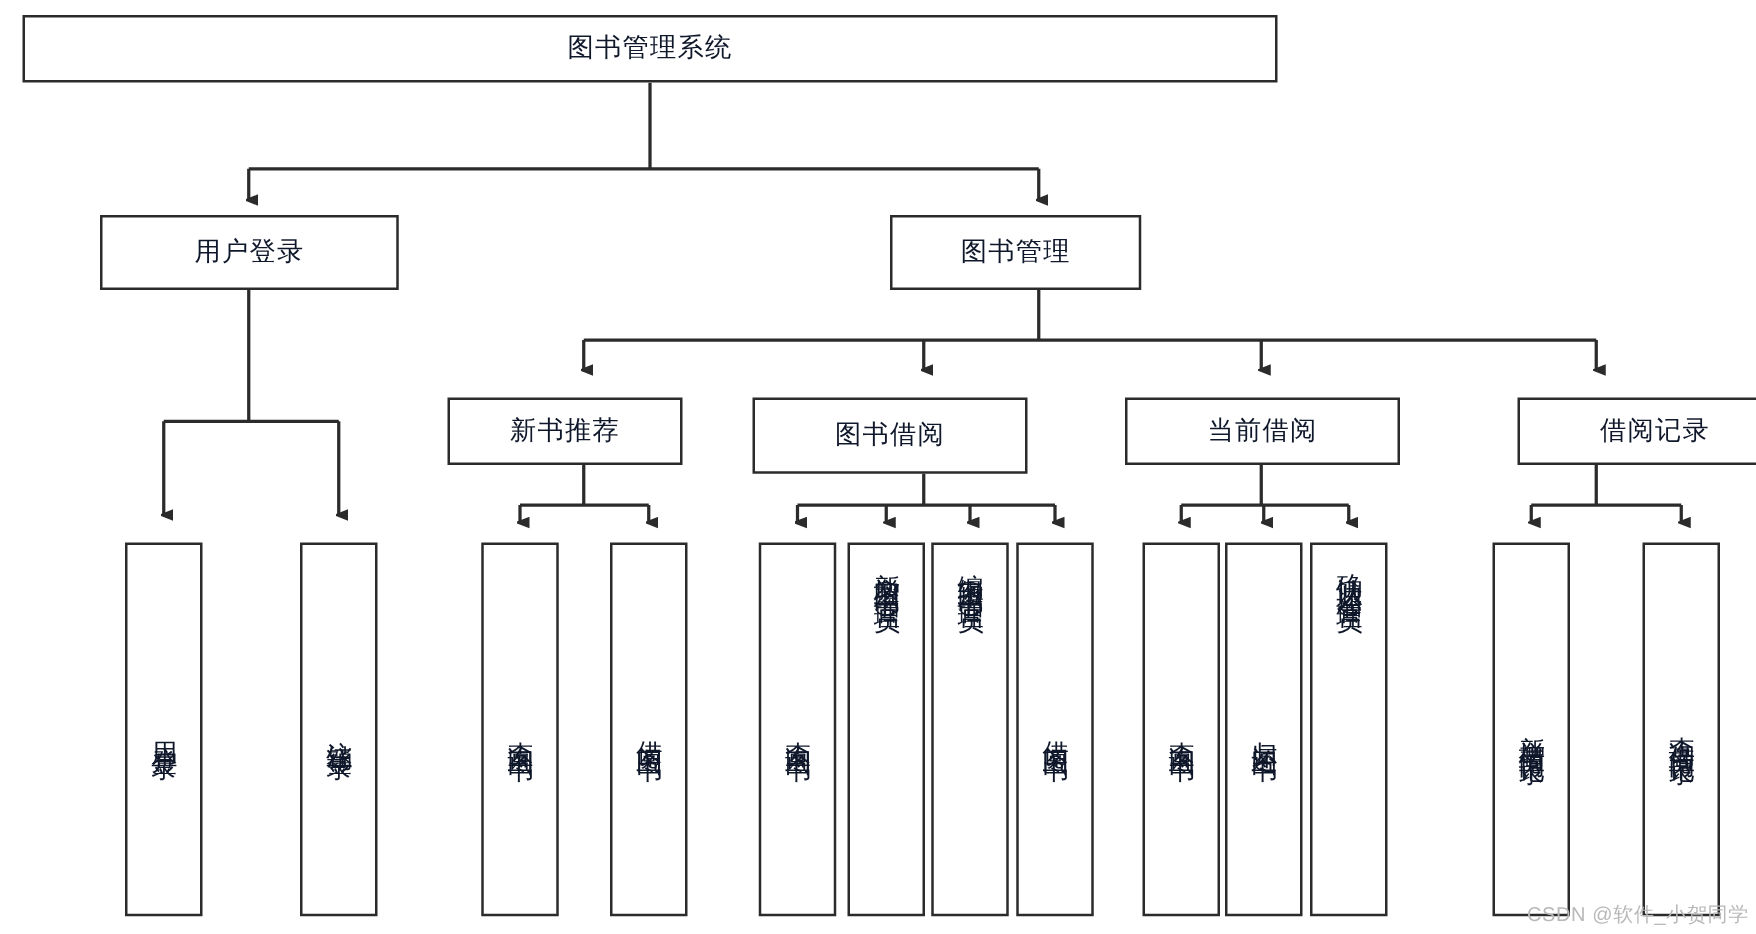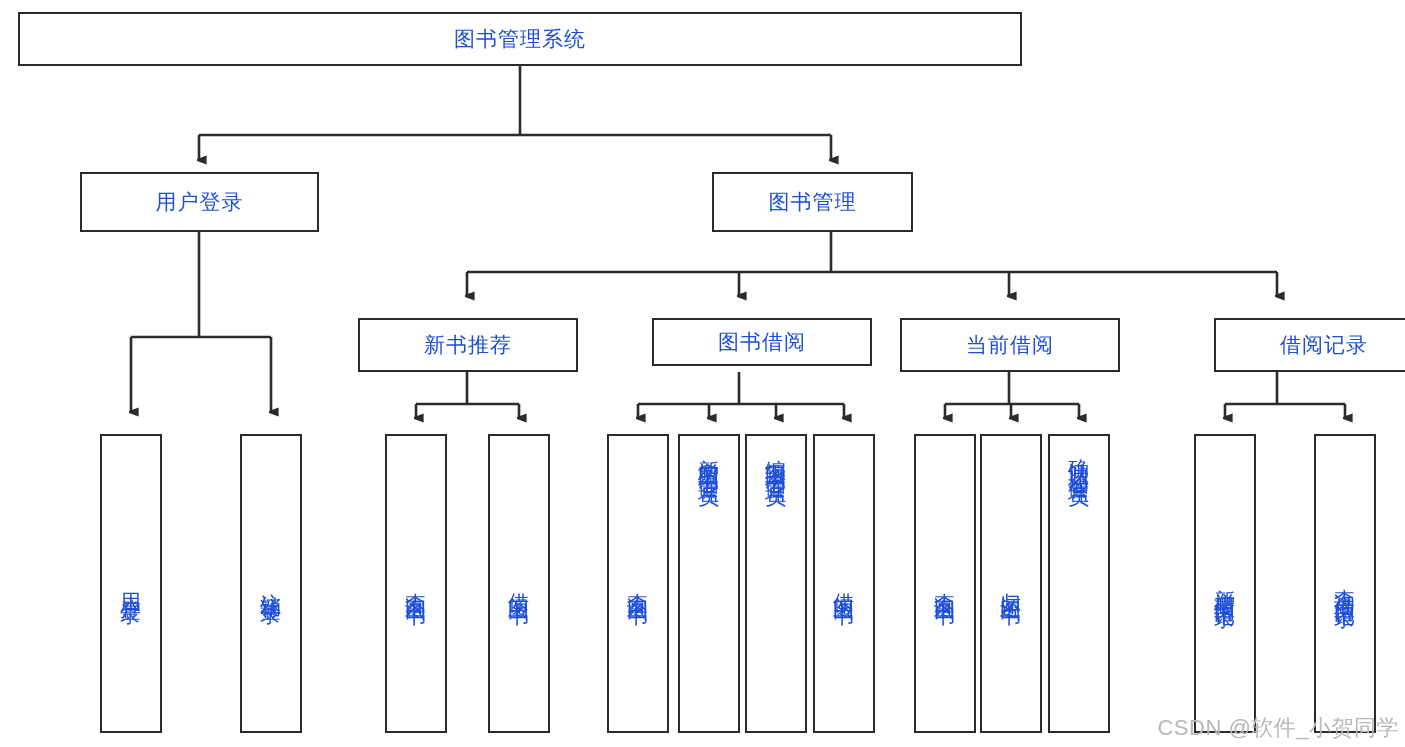--- a/index.html
+++ b/index.html
@@ -29,21 +29,21 @@
     position: absolute;
     box-sizing: border-box;
     background: #ffffff;
     border: 2px solid #2b2b2b;
     display: flex;
     align-items: center;
     justify-content: center;
     z-index: 2;
   }
   .node .label {
-    color: #1d4ed8;
+    color: #0f172a;
     line-height: 1.18;
     text-align: left;
     white-space: nowrap;
   }
   .node.horizontal .label {
     font-size: 21px;
     letter-spacing: 1px;
   }
   .node.root .label {
     font-size: 21px;
@@ -63,21 +63,21 @@
     white-space: nowrap;
   }
   .node.vertical.center {
     align-items: center;
     padding-top: 0;
   }
   #watermark {
     position: absolute;
     right: 6px;
     bottom: 4px;
-    font-size: 22px;
+    font-size: 16px;
     color: #b8b8b8;
     letter-spacing: 0.5px;
     z-index: 5;
     white-space: nowrap;
   }
 </style>
 </head>
 <body>
 
 <div id="canvas">
@@ -139,24 +139,24 @@
     <span class="label">图书管理系统</span>
   </div>
 
   <div class="node horizontal" style="left:80px; top:172px; width:239px; height:60px;">
     <span class="label">用户登录</span>
   </div>
   <div class="node horizontal" style="left:712px; top:172px; width:201px; height:60px;">
     <span class="label">图书管理</span>
   </div>
 
-  <div class="node horizontal" style="left:358px; top:318px; width:220px; height:54px;">
+  <div class="node horizontal" style="left:358px; top:318px; width:188px; height:54px;">
     <span class="label">新书推荐</span>
   </div>
-  <div class="node horizontal" style="left:652px; top:318px; width:220px; height:48px;">
+  <div class="node horizontal" style="left:602px; top:318px; width:220px; height:61px;">
     <span class="label">图书借阅</span>
   </div>
   <div class="node horizontal" style="left:900px; top:318px; width:220px; height:54px;">
     <span class="label">当前借阅</span>
   </div>
   <div class="node horizontal" style="left:1170px; top:318px; width:220px; height:54px;margin-left:44px;">
     <span class="label">借阅记录</span>
   </div>
 
   <div class="node vertical center" style="left:100px; top:434px; width:62px; height:299px;">

